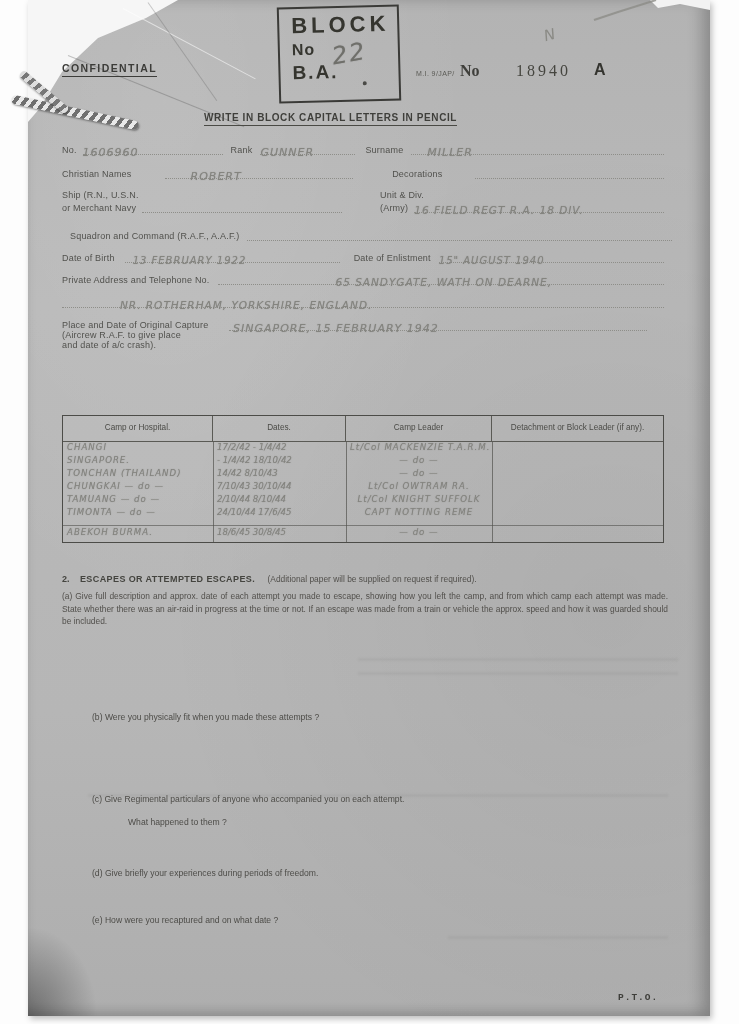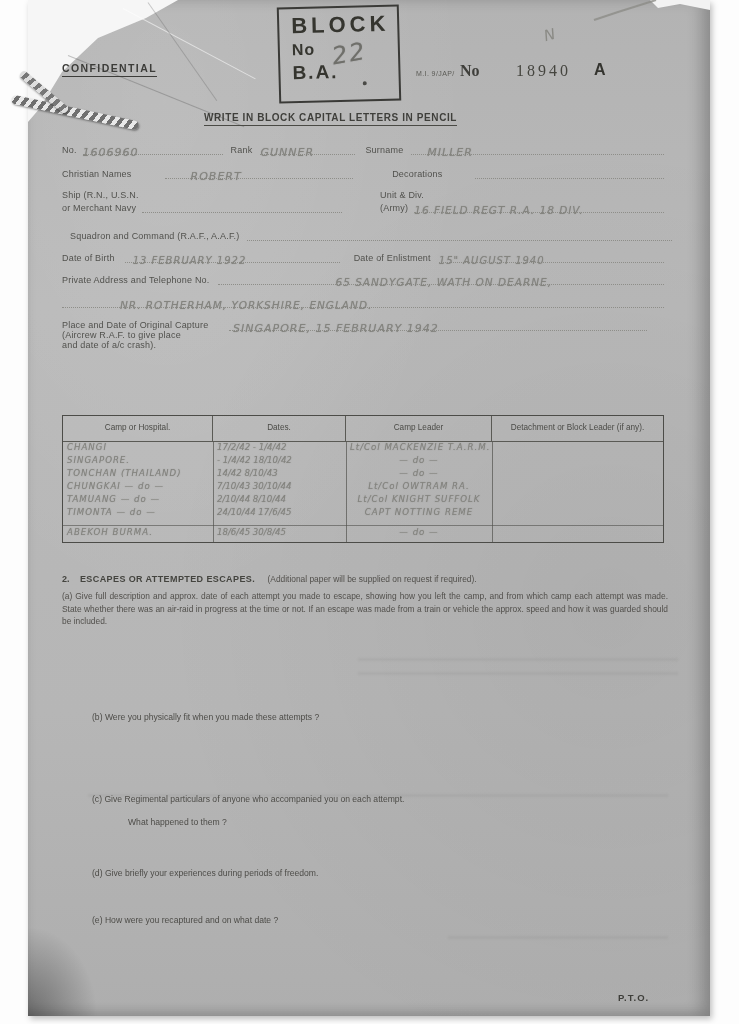--- a/index.html
+++ b/index.html
@@ -98,21 +98,21 @@
   .camp-row .bc.c-dates{letter-spacing:0;}
   .camp-row .bc.c-leader{text-align:center;}
   .midline{position:absolute;left:0;right:0;height:1px;background:rgba(80,80,76,.6);}
   .lastrow{position:absolute;left:0;right:0;bottom:2px;}
   
   .q2head-num{font-weight:bold;font-size:9px;color:#44443f;}
   .q2head{font-weight:bold;font-size:9px;letter-spacing:.4px;color:#44443f;}
   .q2note{font-size:8.4px;color:#514f4b;}
   .para{font-size:8.4px;line-height:1.5;color:#514f4b;text-align:justify;}
   .qline{font-size:8.6px;color:#4d4c48;}
-  .pto{font-weight:bold;font-size:9.5px;color:#3e3e3a;letter-spacing:1px;}
+  .pto{font-weight:bold;font-size:9.5px;color:#3e3e3a;letter-spacing:1px;font-family:Liberation Mono, monospace;}
   .bleed{
     position:absolute;height:34px;opacity:.5;filter:blur(1px);
     background:repeating-linear-gradient(180deg,rgba(0,0,0,0) 0 8px,rgba(95,95,92,.18) 8px 11px,rgba(0,0,0,0) 11px 14px);
   }
   .check{position:absolute;}
 </style>
 </head>
 <body>
 
 <div class="sheet">

